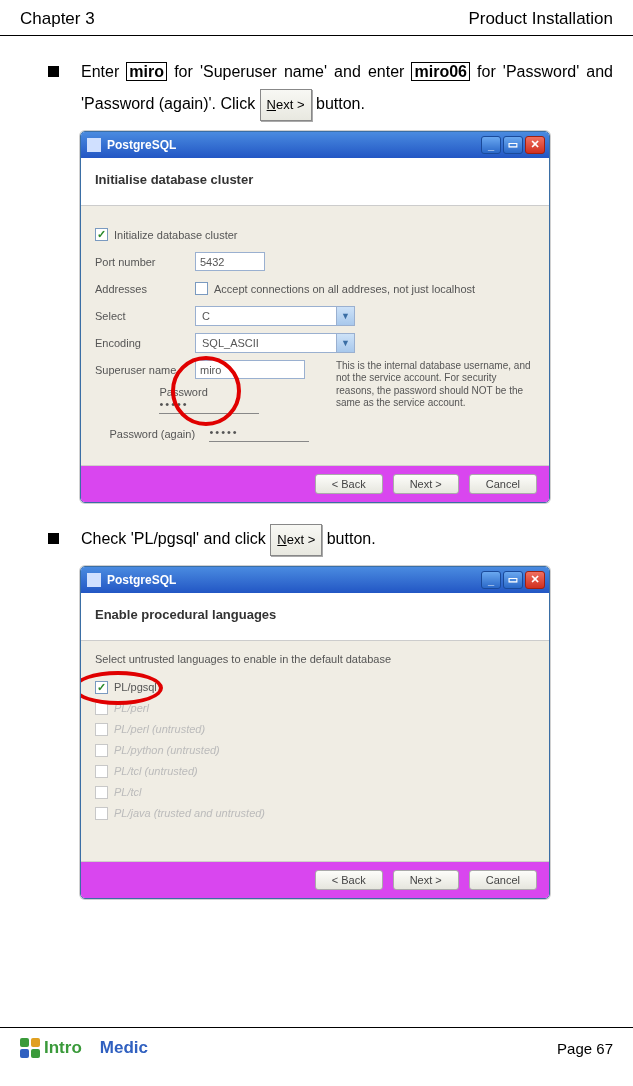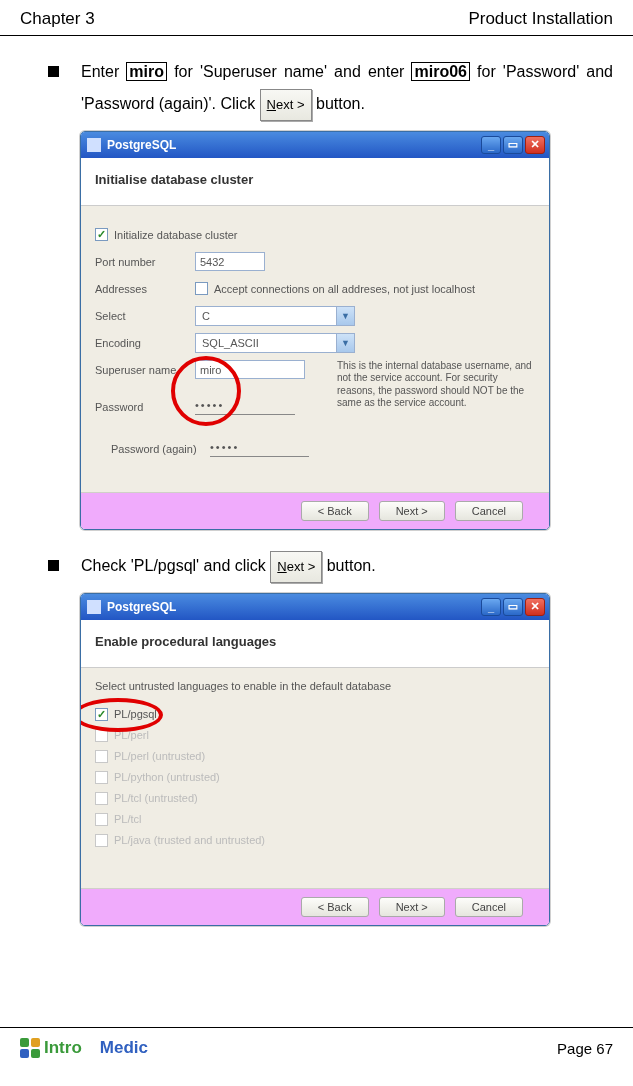--- a/index.html
+++ b/index.html
@@ -160,37 +160,37 @@
     line-height: 1.25;
     margin-left: 12px;
   }
   .red-circle {
     position: absolute;
     border: 4px solid #e00000;
     border-radius: 50%;
     pointer-events: none;
   }
   .btn-row {
-    background: #f0abfc;
+    background: #d946ef;
     border-top: 1px solid #d0d0c8;
-    padding: 8px 26px;
+    padding: 8px 12px;
     display: flex;
     justify-content: flex-end;
     gap: 10px;
   }
   .dlg-btn {
     background: linear-gradient(#fdfdfa,#e6e6de);
     border: 1px solid #aaa;
     border-radius: 3px;
     padding: 3px 16px;
     font-size: 11px;
     color: #444;
   }
   .lang-option { padding: 4px 0; color: #555; display: flex; align-items: center; }
-  .lang-option.disabled { color: #bbb; }
+  .lang-option.disabled { color: #bbb; font-style: italic; }
   .red-ellipse {
     position: absolute;
     border: 4px solid #e00000;
     border-radius: 50%;
     pointer-events: none;
   }
 
   .footer {
     position: absolute;
     bottom: 28px;
@@ -275,25 +275,25 @@
           <span>SQL_ASCII</span>
           <span class="arrow">▼</span>
         </div>
       </div>
       <div class="form-row" style="align-items:flex-start;">
         <div style="display:flex; flex-direction:column; width:230px;">
           <div class="form-row" style="margin:0 0 6px 0;">
             <span class="form-label">Superuser name</span>
             <span class="text-input" style="width:110px;">miro</span>
           </div>
-          <div class="form-row" style="margin:11px 0 6px 0;">
+          <div class="form-row" style="margin:0 0 6px 0;flex-direction:column;">
             <span class="form-label">Password</span>
             <span class="pw-input">•••••</span>
           </div>
-          <div class="form-row" style="margin:16px;justify-content:center;">
+          <div class="form-row" style="margin:4px;justify-content:center;">
             <span class="form-label">Password (again)</span>
             <span class="pw-input">•••••</span>
           </div>
         </div>
         <div class="side-note">This is the internal database username, and not the service account. For security reasons, the password should NOT be the same as the service account.</div>
       </div>
       <div class="red-circle" style="width:70px; height:70px; left:90px; top:150px;"></div>
     </div>
     <div class="btn-row">
       <span class="dlg-btn">&lt; Back</span>

